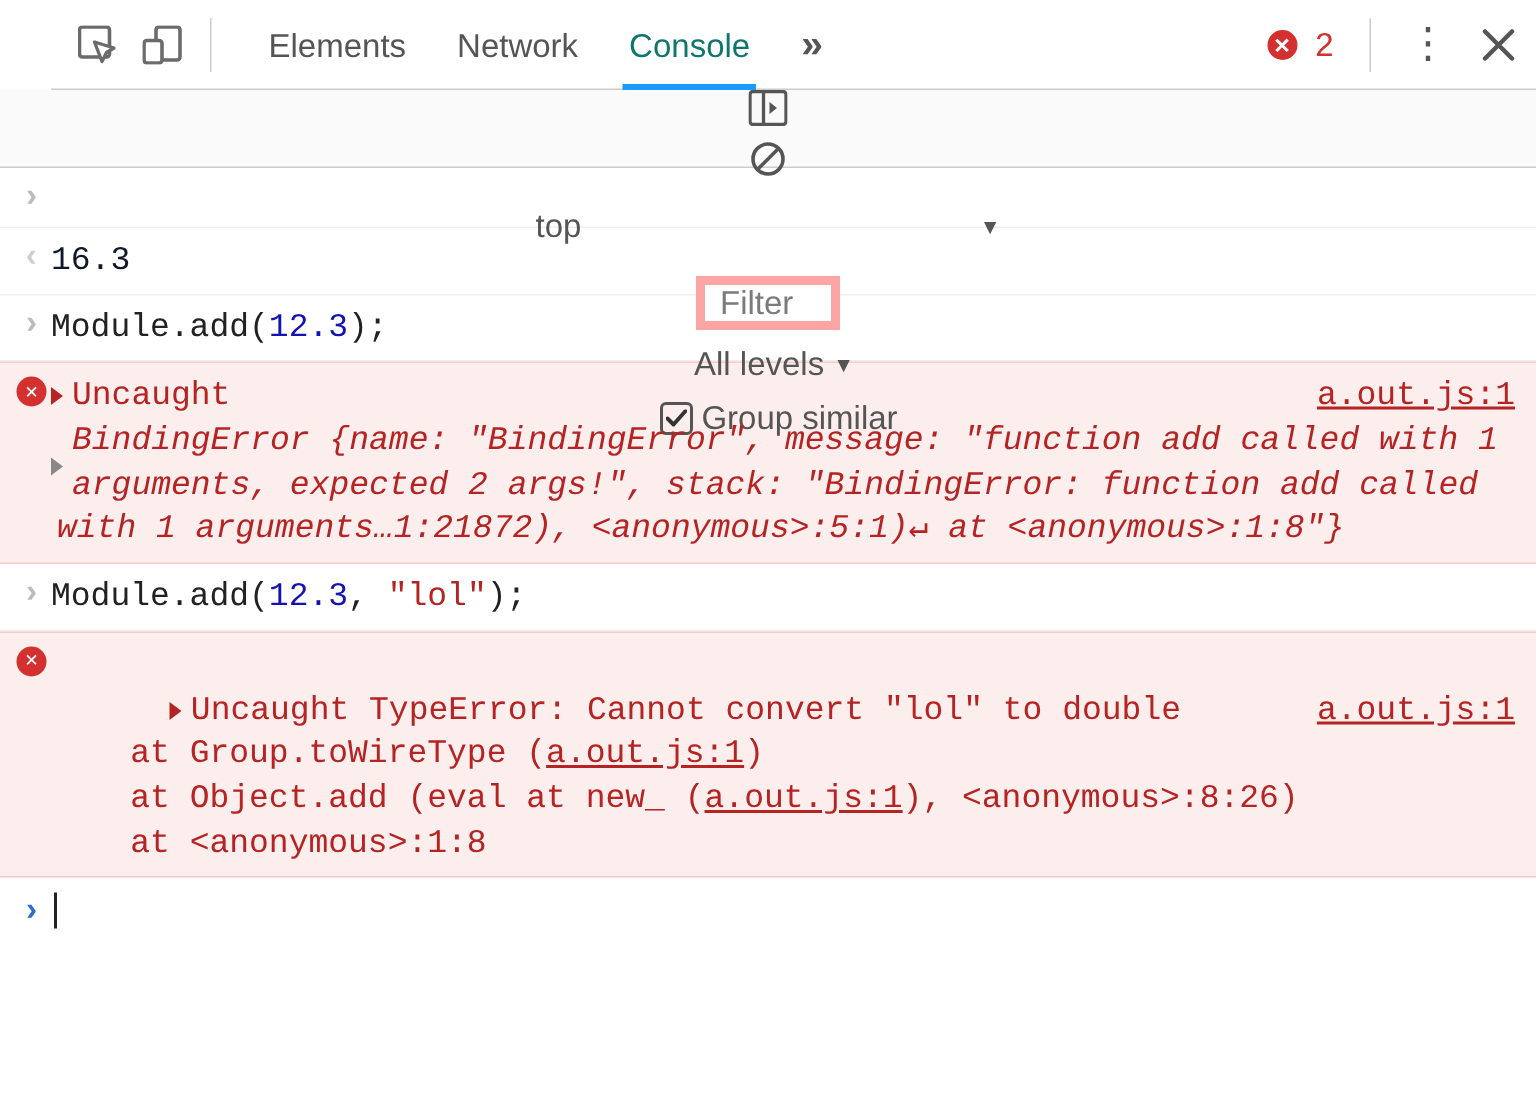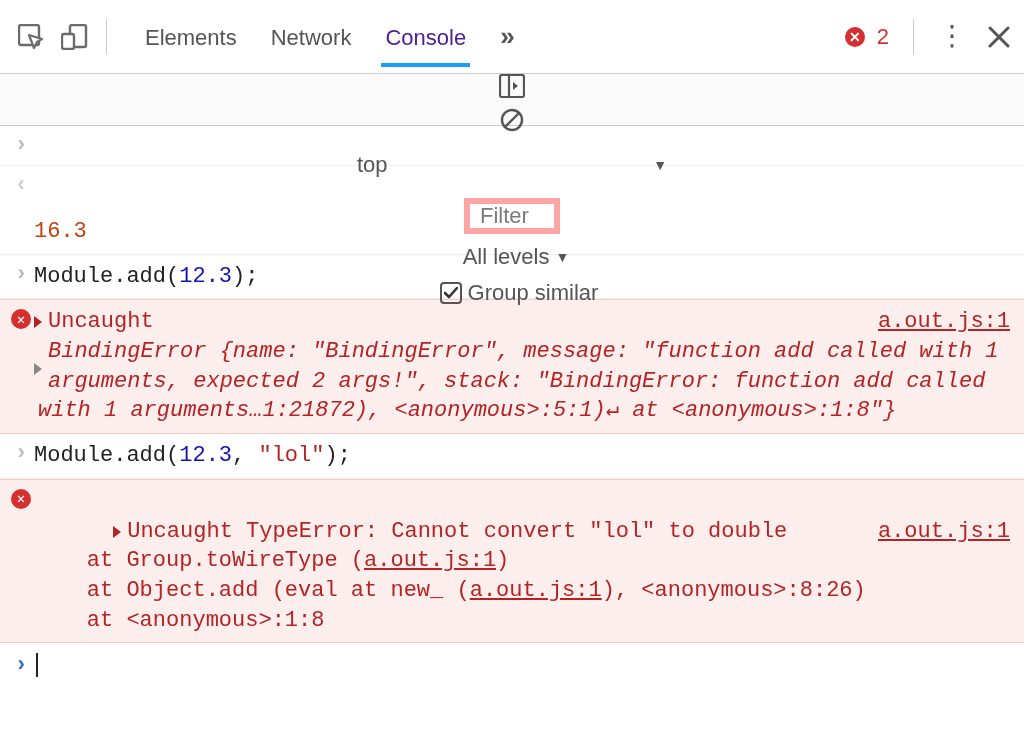--- a/index.html
+++ b/index.html
@@ -9,44 +9,45 @@
   color: #333;
   background: #fff;
   width: 1024px;
   height: 730px;
   overflow: hidden;
 }
 .mono { font-family: Menlo, Consolas, "Courier New", monospace; }
 
 
 .toolbar1 {
-  height: 74px;
+  height: 60px;
   border-bottom: 1px solid #ccc;
   display: flex;
   align-items: center;
   padding: 0 14px;
   color: #555;
   position: relative;
+  margin-left: 34px;
 }
 .toolbar1 .icon-box {
   width: 34px;
   height: 34px;
   display: flex;
   align-items: center;
   justify-content: center;
 }
 .toolbar1 .vsep {
   width: 1px;
   height: 36px;
   background: #ccc;
   margin: 0 14px;
 }
 .tabs { display: flex; gap: 34px; align-items: center; margin-left: 24px; }
 .tab { color: #555; padding: 17px 0 15px; position: relative; cursor: pointer; }
-.tab.active { color: #4c1d95; }
+.tab.active { color: #0f766e; }
 .tab.active::after {
   content: "";
   position: absolute;
   left: -4px; right: -4px;
   bottom: -1px;
   height: 4px;
   background: #1a9cff;
 }
 .right-group { margin-left: auto; display: flex; align-items: center; gap: 10px; }
 .err-badge {
@@ -99,21 +100,21 @@
 .row.error-row { background: #fdeeee; border-top: 1px solid #f7caca; border-bottom: 1px solid #f7caca; }
 .gutter { width: 26px; flex: 0 0 26px; color: #bbb; font-weight: bold; text-align: center; }
 .gutter.prompt-blue { color: #2a6dcc; }
 .gutter.return-arrow { color: #cfcfcf; }
 .row .content { flex: 1; line-height: 1.35; }
 
 .tok-id { color: #222; }
 .tok-num { color: #1313b3; }
 .tok-punc { color: #222; }
 .tok-str { color: #b52323; }
-.return-num { color: #c2410c; margin-top: 44px; }
+.return-num { color: #0f172a; }
 
 .error-row .gutter {
   display: flex; align-items: flex-start; justify-content: center; padding-top: 2px;
 }
 .error-row .err-circle {
   width: 20px; height: 20px; border-radius: 50%; background: #d53030; color: #fff;
   display: inline-flex; align-items: center; justify-content: center; font-size: 14px; font-weight: bold;
 }
 .error-row .content { color: #b52323; }
 .error-row .src-link { float: right; text-decoration: underline; color: #555; }

